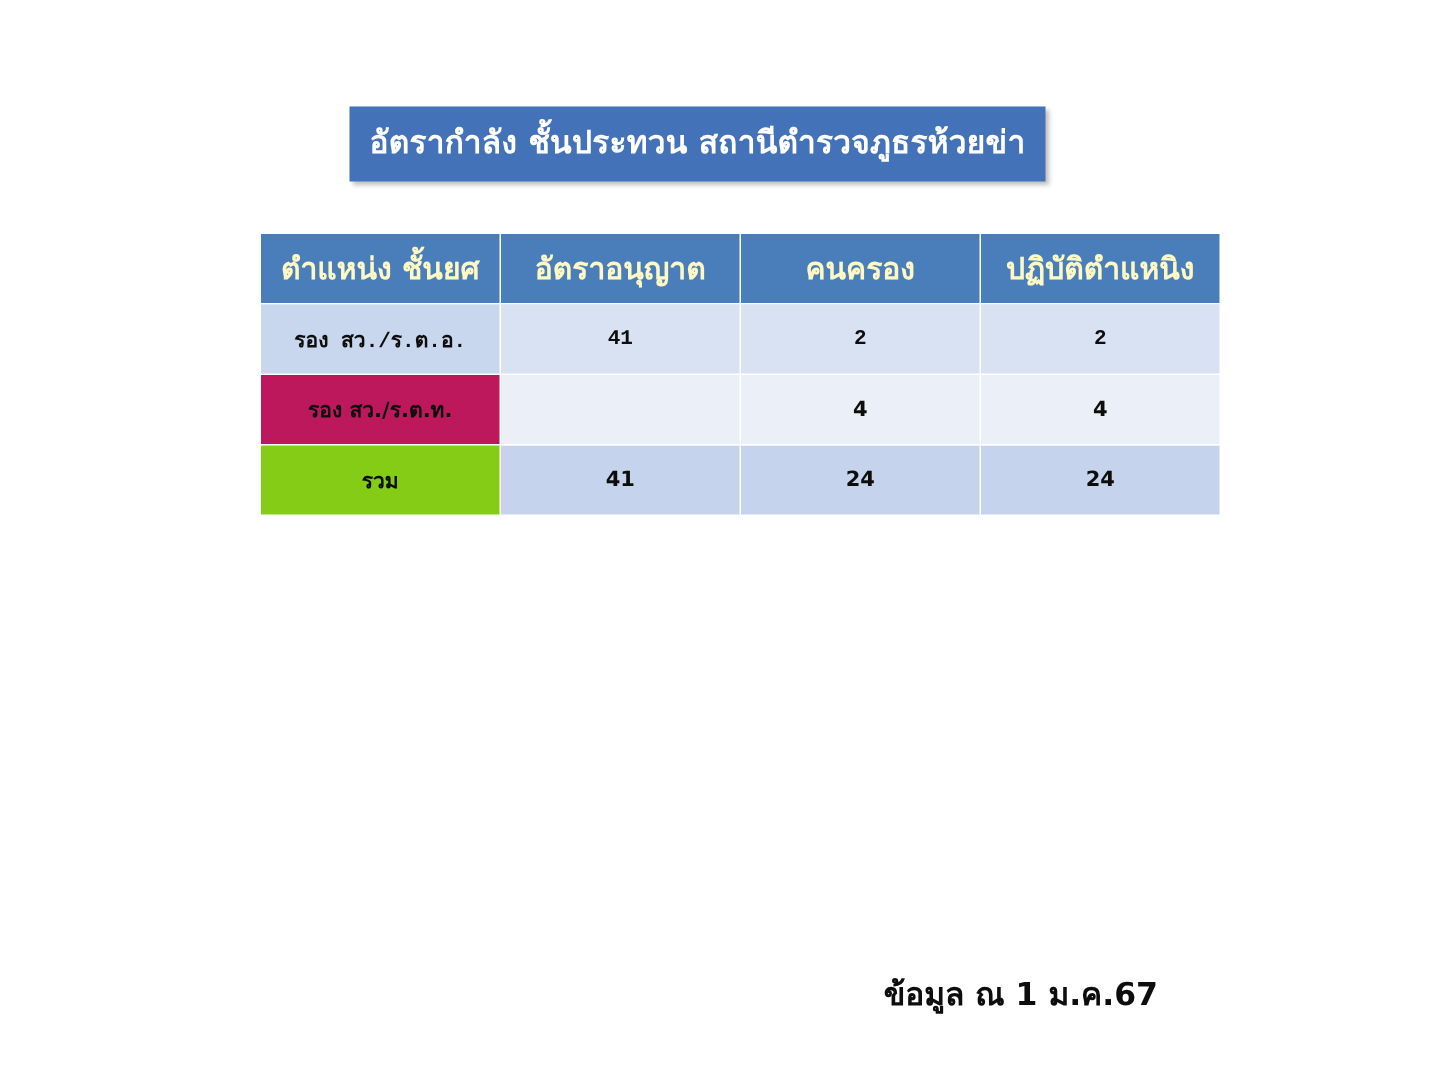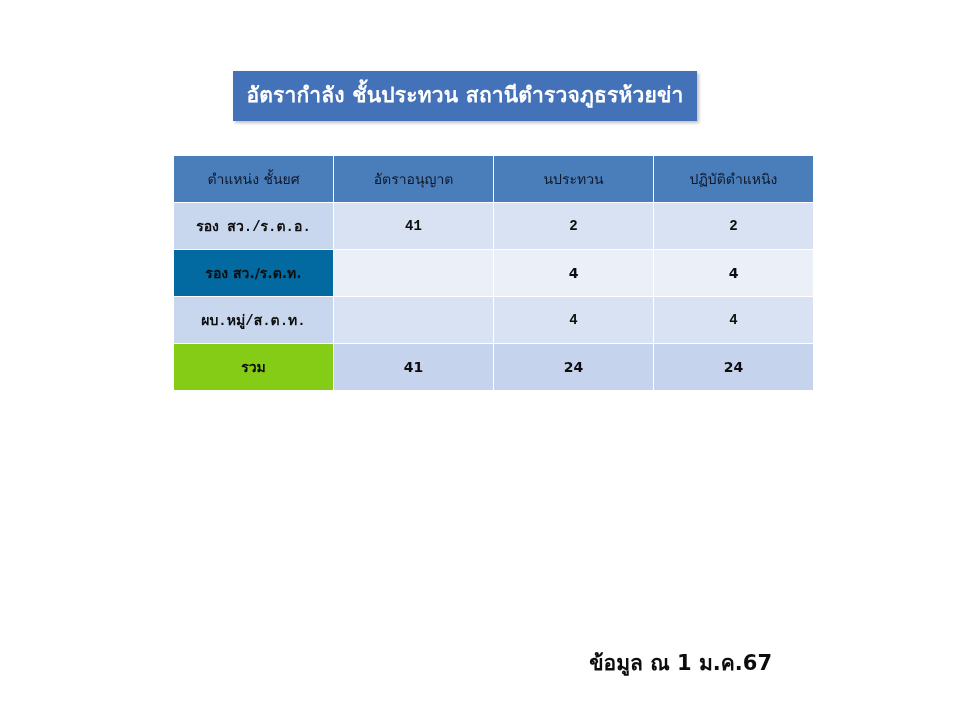--- a/index.html
+++ b/index.html
@@ -61,43 +61,43 @@
     text-align: center;
     vertical-align: middle;
     font-size: 14px;
     color: #0d0d0d;
     font-weight: bold;
     padding: 0;
     height: 46px;
   }
   table.data-table thead th {
     background: #4a7ebb;
-    color: #0f172a;
-    font-size: 14px;
-    font-weight: normal;
+    color: #fef9c3;
+    font-size: 20px;
+    font-weight: bold;
     height: 46px;
   }
   table.data-table tbody tr.odd td {
     background: #d9e2f2;
     font-family: Liberation Mono, monospace;
   }
   table.data-table tbody tr.even td {
     background: #eaeff8;
   }
   table.data-table tbody tr.total td {
     background: #c5d4ec;
   }
   table.data-table td.label-col {
     background-clip: padding-box;
   }
   table.data-table tbody tr.odd td.label-col {
     background: #c9d7ee;
   }
   table.data-table tbody tr.even td.label-col {
-    background: #0369a1;
+    background: #be185d;
     margin-top: 44px;
   }
   table.data-table tbody tr.total td.label-col {
     background: #84cc16;
   }
   col.c1 { width: 160px; }
   col.c2 { width: 160px; }
   col.c3 { width: 160px; }
   col.c4 { width: 160px; }
 
@@ -126,39 +126,33 @@
       <colgroup>
         <col class="c1">
           <col class="c2">
           <col class="c3">
           <col class="c4">
       </colgroup>
       <thead>
         <tr>
           <th>ตำแหน่ง ชั้นยศ</th>
           <th>อัตราอนุญาต</th>
-          <th>นประทวน</th>
+          <th>คนครอง</th>
           <th>ปฏิบัติตำแหนิง</th>
         </tr>
       </thead>
       <tbody>
         <tr class="odd">
           <td class="label-col">รอง สว./ร.ต.อ.</td>
           <td>41</td>
           <td>2</td>
           <td>2</td>
         </tr>
         <tr class="even">
           <td class="label-col">รอง สว./ร.ต.ท.</td>
-          <td></td>
-          <td>4</td>
-          <td>4</td>
-        </tr>
-        <tr class="odd">
-          <td class="label-col">ผบ.หมู่/ส.ต.ท.</td>
           <td></td>
           <td>4</td>
           <td>4</td>
         </tr>
         <tr class="total">
           <td class="label-col">รวม</td>
           <td>41</td>
           <td>24</td>
           <td>24</td>
         </tr>

